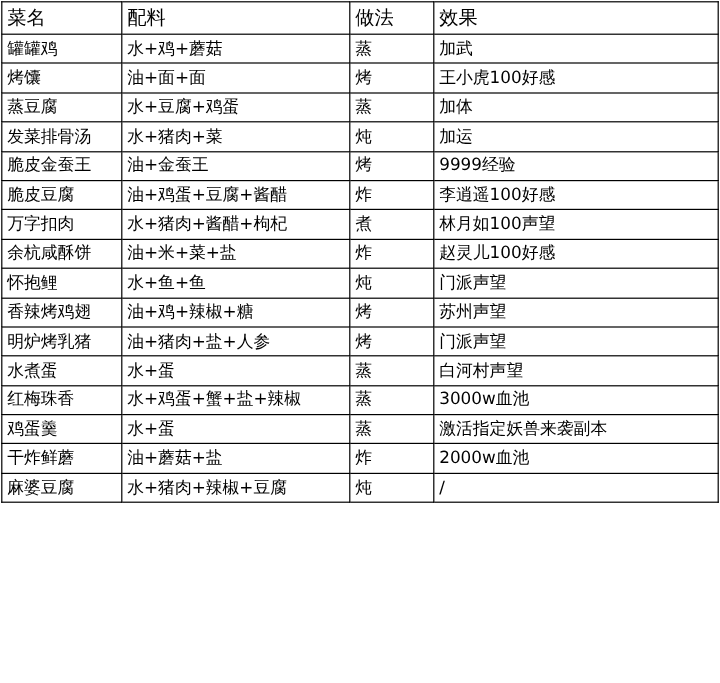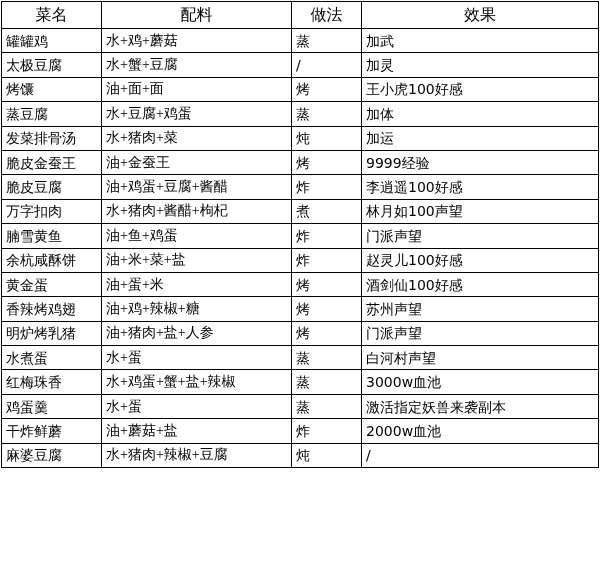--- a/index.html
+++ b/index.html
@@ -26,35 +26,35 @@
     padding: 0 4px;
     line-height: 1.0;
     font-size: 14px;
     font-weight: normal;
     text-align: left;
     vertical-align: middle;
     white-space: nowrap;
     overflow: hidden;
   }
   #recipe-table thead th {
-    text-align: center;
+    text-align: left;
     font-size: 16px;
     height: 26px;
   }
   #recipe-table tbody td {
     height: 23.4px;
   }
   
   col.c-name   { width: 100px; }
   col.c-ingr   { width: 190px; }
   col.c-method { width: 70px; }
   col.c-effect { width: 237px; }
 
   td.name-cell   { text-align: left; }
-  td.ingr-cell   { text-align: left; font-family: Liberation Serif, serif; }
+  td.ingr-cell   { text-align: left; }
   td.method-cell { text-align: left; }
   td.effect-cell { text-align: left; }
 </style>
 </head>
 <body>
 
 <table id="recipe-table">
   <colgroup>
     <col class="c-name">
     <col class="c-ingr">
@@ -68,26 +68,20 @@
       <th>做法</th>
       <th>效果</th>
     </tr>
   </thead>
   <tbody id="table-body">
       <tr>
         <td class="name-cell">罐罐鸡</td>
         <td class="ingr-cell">水+鸡+蘑菇</td>
         <td class="method-cell">蒸</td>
         <td class="effect-cell">加武</td>
-      </tr>
-      <tr>
-        <td class="name-cell">太极豆腐</td>
-        <td class="ingr-cell">水+蟹+豆腐</td>
-        <td class="method-cell">/</td>
-        <td class="effect-cell">加灵</td>
       </tr>
       <tr>
         <td class="name-cell">烤馕</td>
         <td class="ingr-cell">油+面+面</td>
         <td class="method-cell">烤</td>
         <td class="effect-cell">王小虎100好感</td>
       </tr>
       <tr>
         <td class="name-cell">蒸豆腐</td>
         <td class="ingr-cell">水+豆腐+鸡蛋</td>
@@ -112,36 +106,30 @@
         <td class="method-cell">炸</td>
         <td class="effect-cell">李逍遥100好感</td>
       </tr>
       <tr>
         <td class="name-cell">万字扣肉</td>
         <td class="ingr-cell">水+猪肉+酱醋+枸杞</td>
         <td class="method-cell">煮</td>
         <td class="effect-cell">林月如100声望</td>
       </tr>
       <tr>
-        <td class="name-cell">腩雪黄鱼</td>
-        <td class="ingr-cell">油+鱼+鸡蛋</td>
-        <td class="method-cell">炸</td>
-        <td class="effect-cell">门派声望</td>
-      </tr>
-      <tr>
         <td class="name-cell">余杭咸酥饼</td>
         <td class="ingr-cell">油+米+菜+盐</td>
         <td class="method-cell">炸</td>
         <td class="effect-cell">赵灵儿100好感</td>
       </tr>
       <tr>
-        <td class="name-cell">黄金蛋</td>
-        <td class="ingr-cell">油+蛋+米</td>
-        <td class="method-cell">烤</td>
-        <td class="effect-cell">酒剑仙100好感</td>
+        <td class="name-cell">怀抱鲤</td>
+        <td class="ingr-cell">水+鱼+鱼</td>
+        <td class="method-cell">炖</td>
+        <td class="effect-cell">门派声望</td>
       </tr>
       <tr>
         <td class="name-cell">香辣烤鸡翅</td>
         <td class="ingr-cell">油+鸡+辣椒+糖</td>
         <td class="method-cell">烤</td>
         <td class="effect-cell">苏州声望</td>
       </tr>
       <tr>
         <td class="name-cell">明炉烤乳猪</td>
         <td class="ingr-cell">油+猪肉+盐+人参</td>

